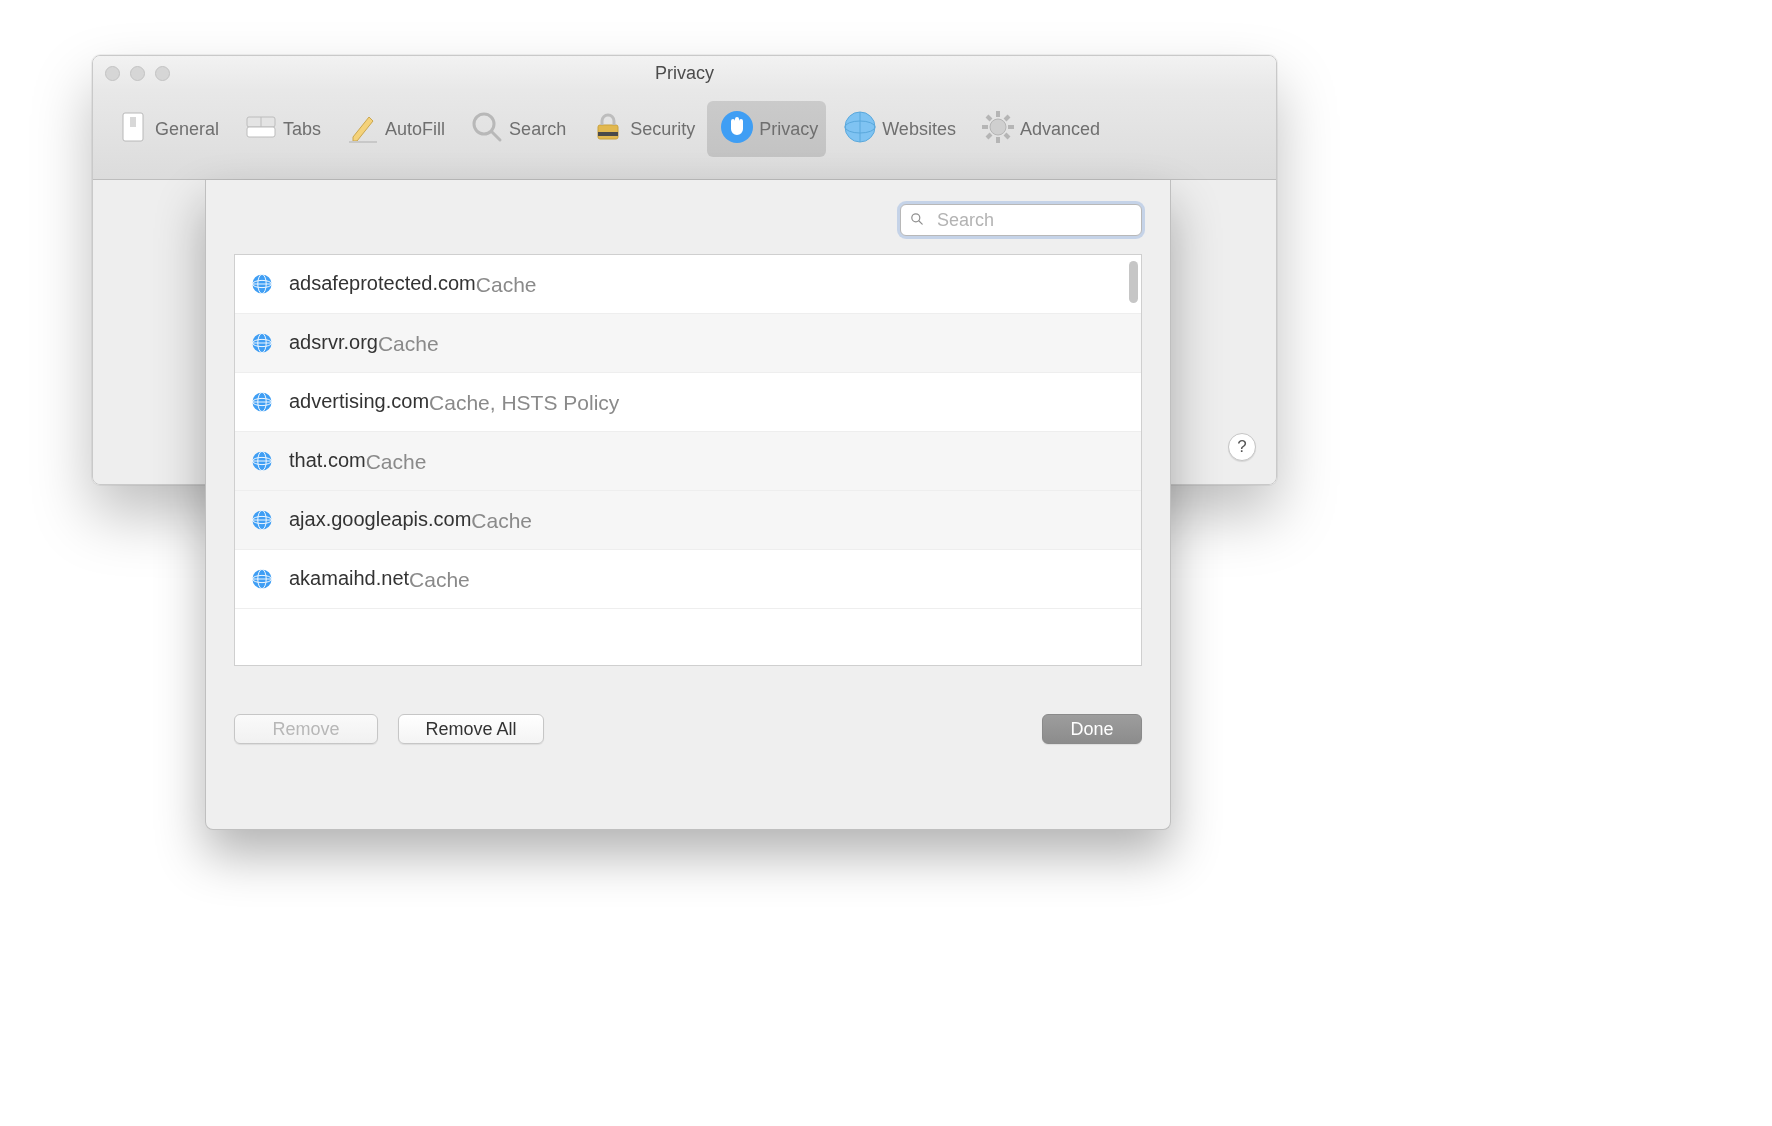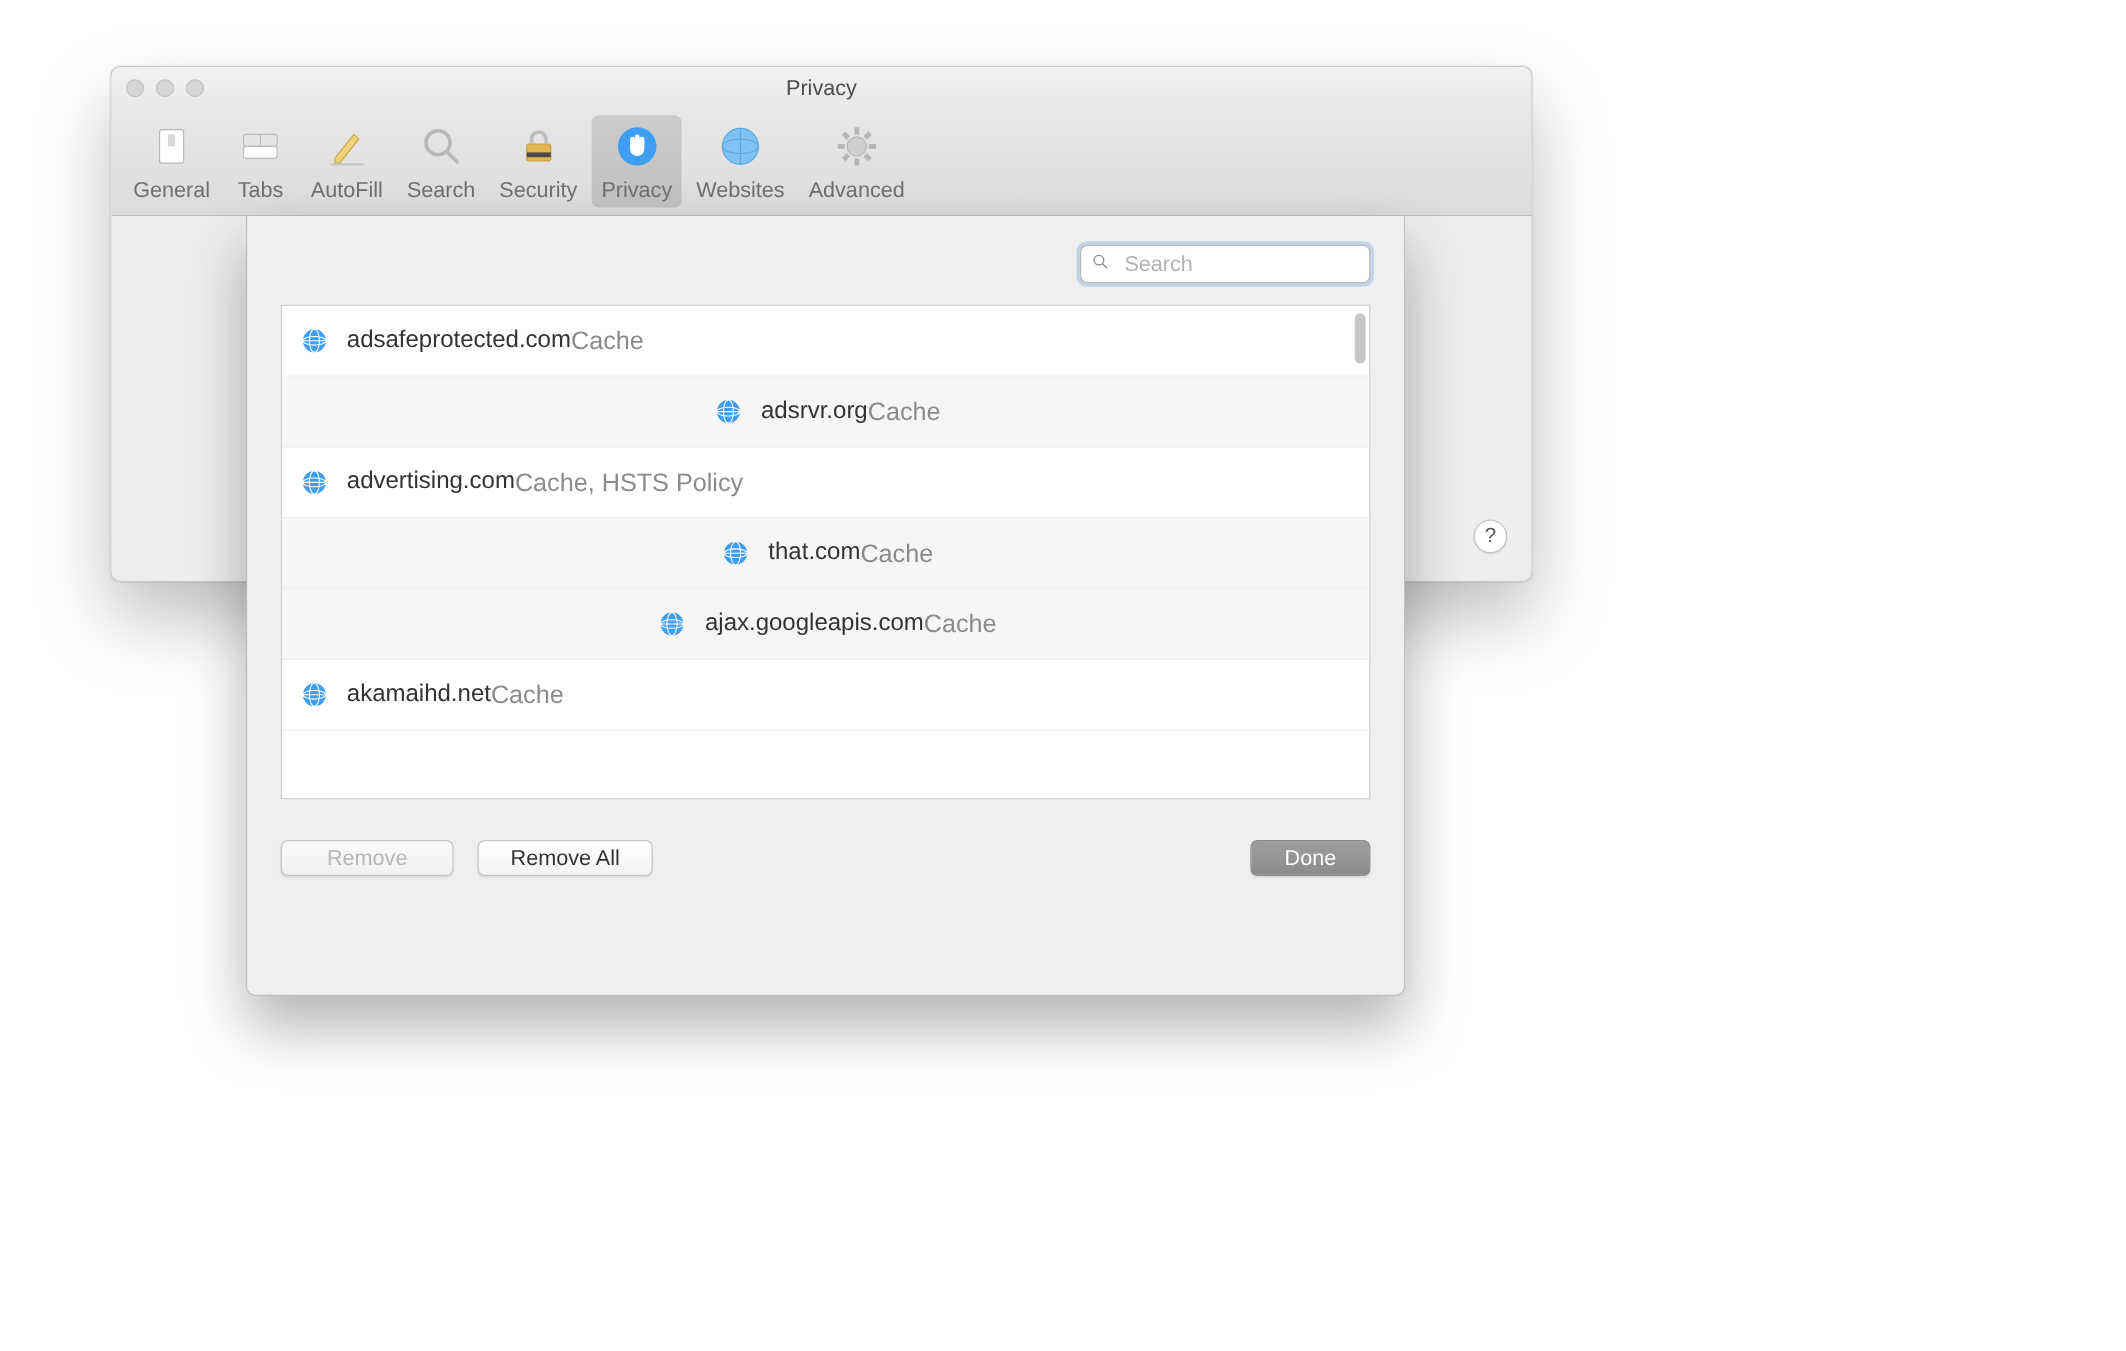--- a/index.html
+++ b/index.html
@@ -38,23 +38,23 @@
   .title { font-size: 18px; color: #4c4c4c; font-weight: 500; }
   .toolbar {
     height: 90px;
     display: flex;
     align-items: flex-end;
     padding: 0 8px 6px 8px;
     border-bottom: 1px solid #bdbdbd;
     background: linear-gradient(#e8e8e8, #dcdcdc);
   }
   .tbitem {
-    display: flex; flex-direction: column; align-items: center;
+    display: flex; align-items: center;
     padding: 4px 8px 4px 8px;
-    margin: 0 2px;
+    margin: 16px 2px;
     border-radius: 6px;
     cursor: default;
   }
   .tbitem.selected { background: rgba(0,0,0,0.12); }
   .tbicon { width: 44px; height: 44px; display:flex; align-items:center; justify-content:center; margin-bottom: 4px; }
   .tblabel { font-size: 18px; color: #6f6f6f; }
   .body-area { background: #eeeeee; height: calc(100% - 124px); position: relative; border-bottom-left-radius:8px; border-bottom-right-radius:8px;}
   .help-btn {
     position: absolute; right: 20px; top: 253px;
     width: 28px; height: 28px; border-radius: 50%;
@@ -100,28 +100,28 @@
     position: relative;
     overflow: hidden;
   }
   .rows { height: 100%; overflow: hidden; }
   .row {
     display:flex; align-items:center;
     padding: 6px 12px 6px 14px;
     height: 59px;
     border-bottom: 1px solid #eee;
   }
-  .row.alt { background: #f6f6f6; justify-content: center; }
+  .row.alt { background: #f6f6f6; }
   .ricon { width: 26px; height: 26px; border-radius:50%; margin-right: 14px; flex-shrink:0; display:flex; align-items:center; justify-content:center; }
   .rtext { display:flex; flex-direction:row; }
   .rdomain { font-size: 20px; color: #333; }
   .rdetail { font-size: 21px; color: #8a8a8a; margin-top: 1px; }
   .scroll-thumb { position:absolute; right:3px; top:6px; width:9px; height:42px; background:#c6c6c6; border-radius:5px; }
 
-  .btnrow { display:flex; align-items:flex-start; margin-top: 34px; }
+  .btnrow { display:flex; align-items:flex-start; margin-top: 48px; }
   .btn {
     height: 30px; padding: 0 18px;
     background: linear-gradient(#ffffff,#f4f4f4);
     border: 1px solid #c6c6c6;
     border-radius: 6px;
     font-size: 18px; color:#333;
     display:flex; align-items:center; justify-content:center;
     box-shadow: 0 1px 1px rgba(0,0,0,0.08);
   }
   .btn.disabled { color:#b7b7b7; background:linear-gradient(#fafafa,#f1f1f1); }

